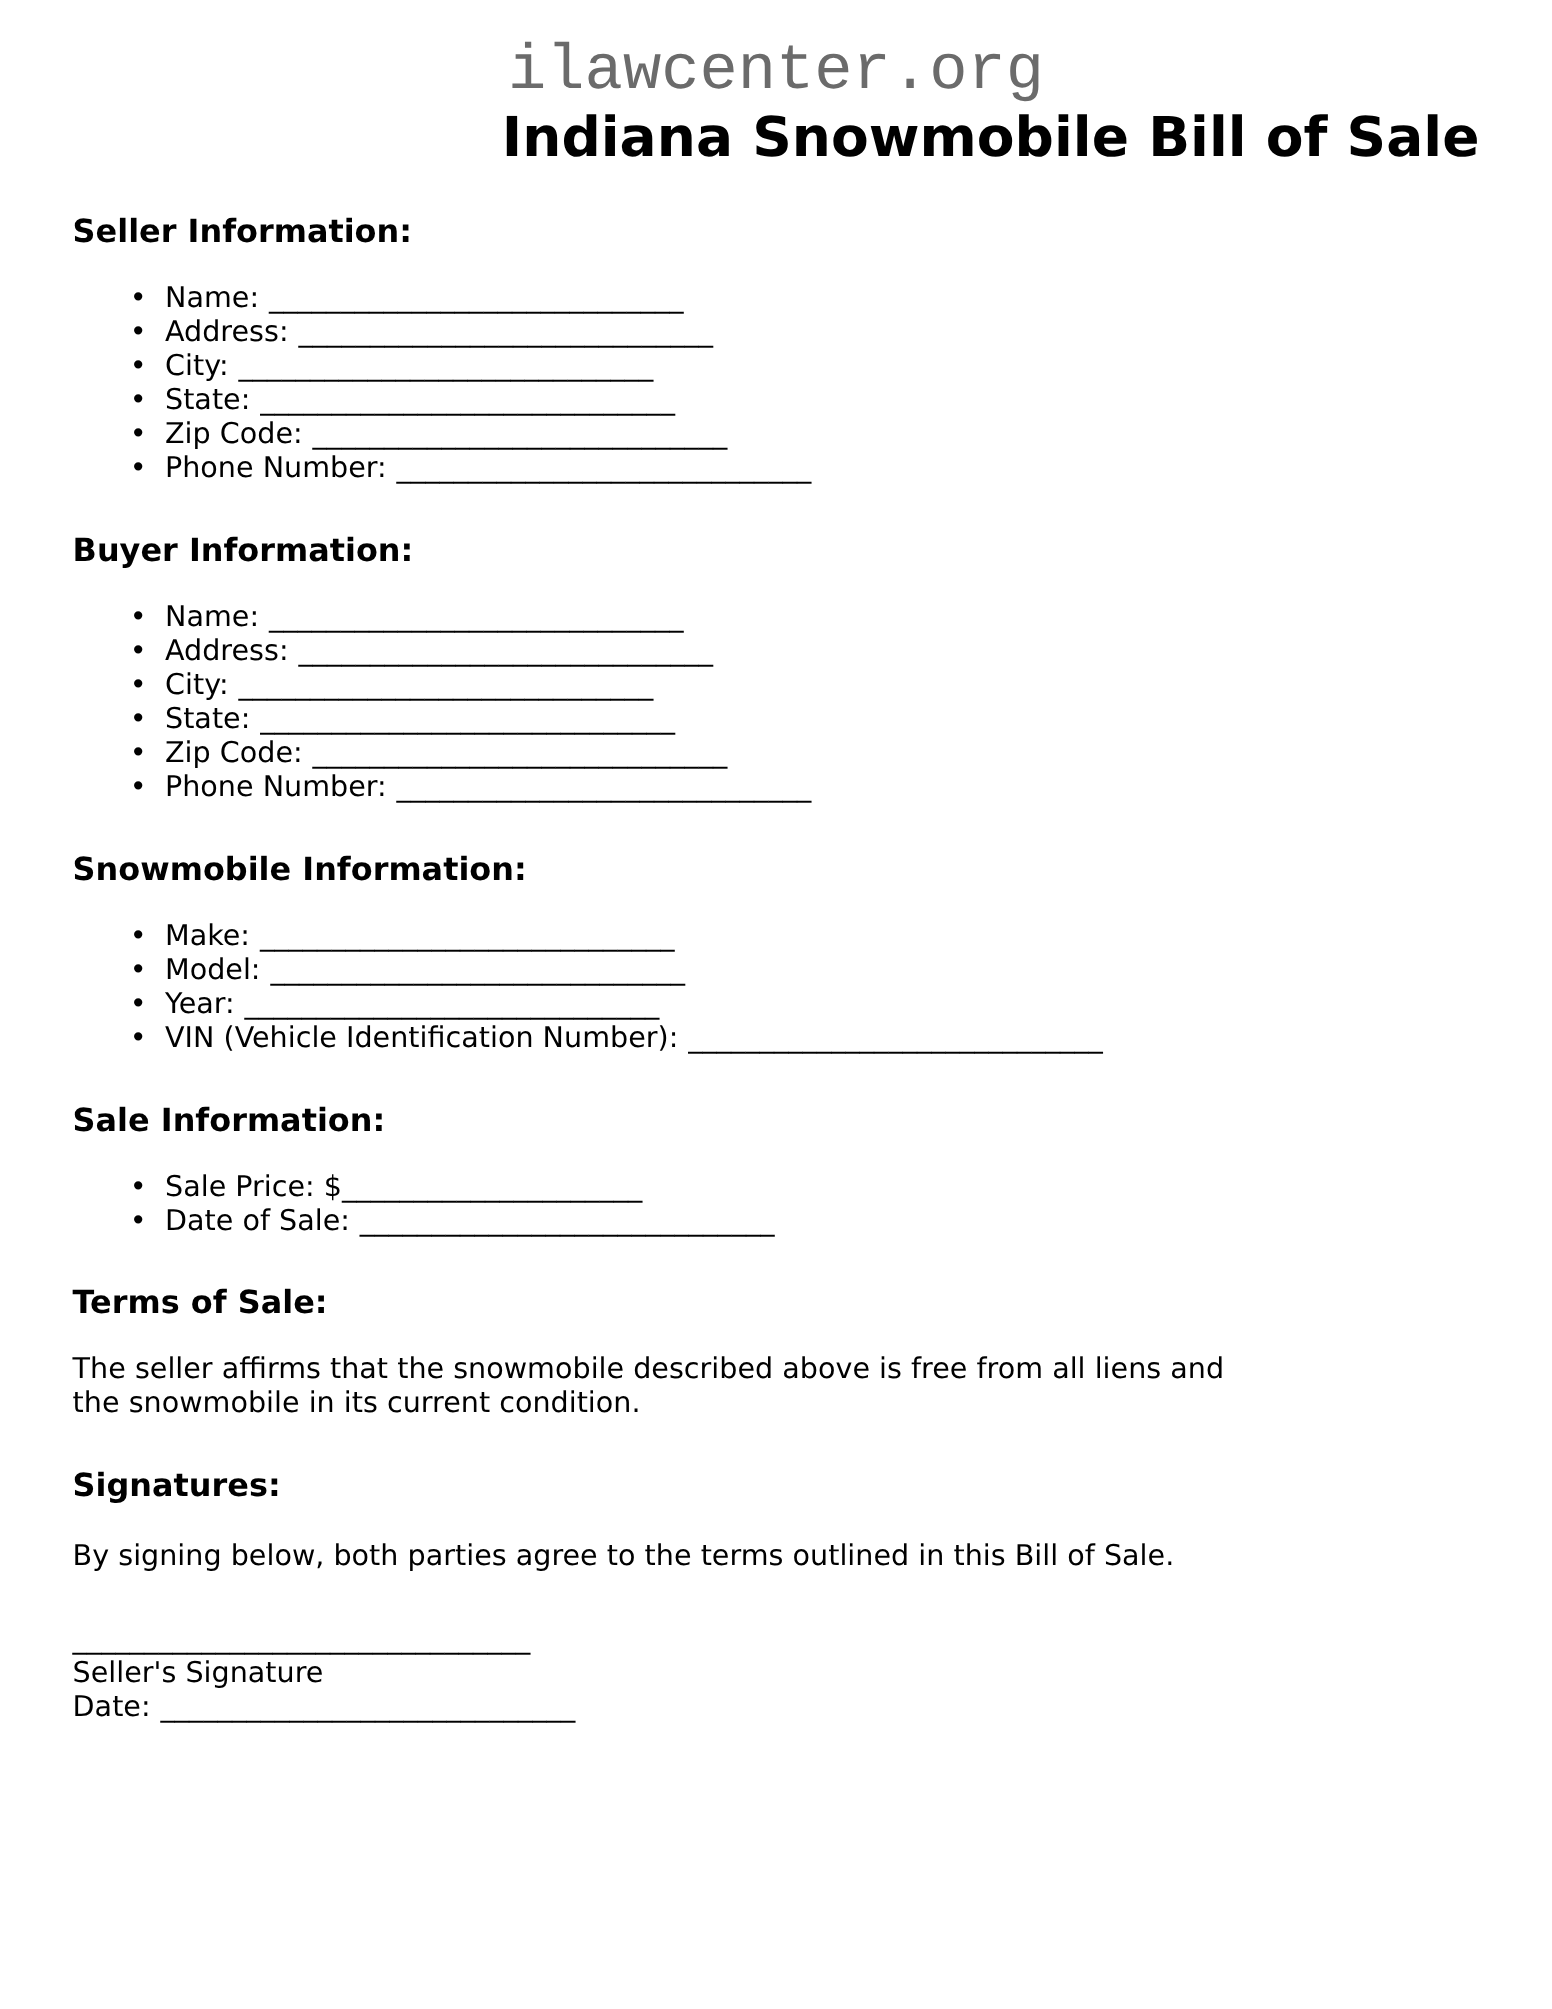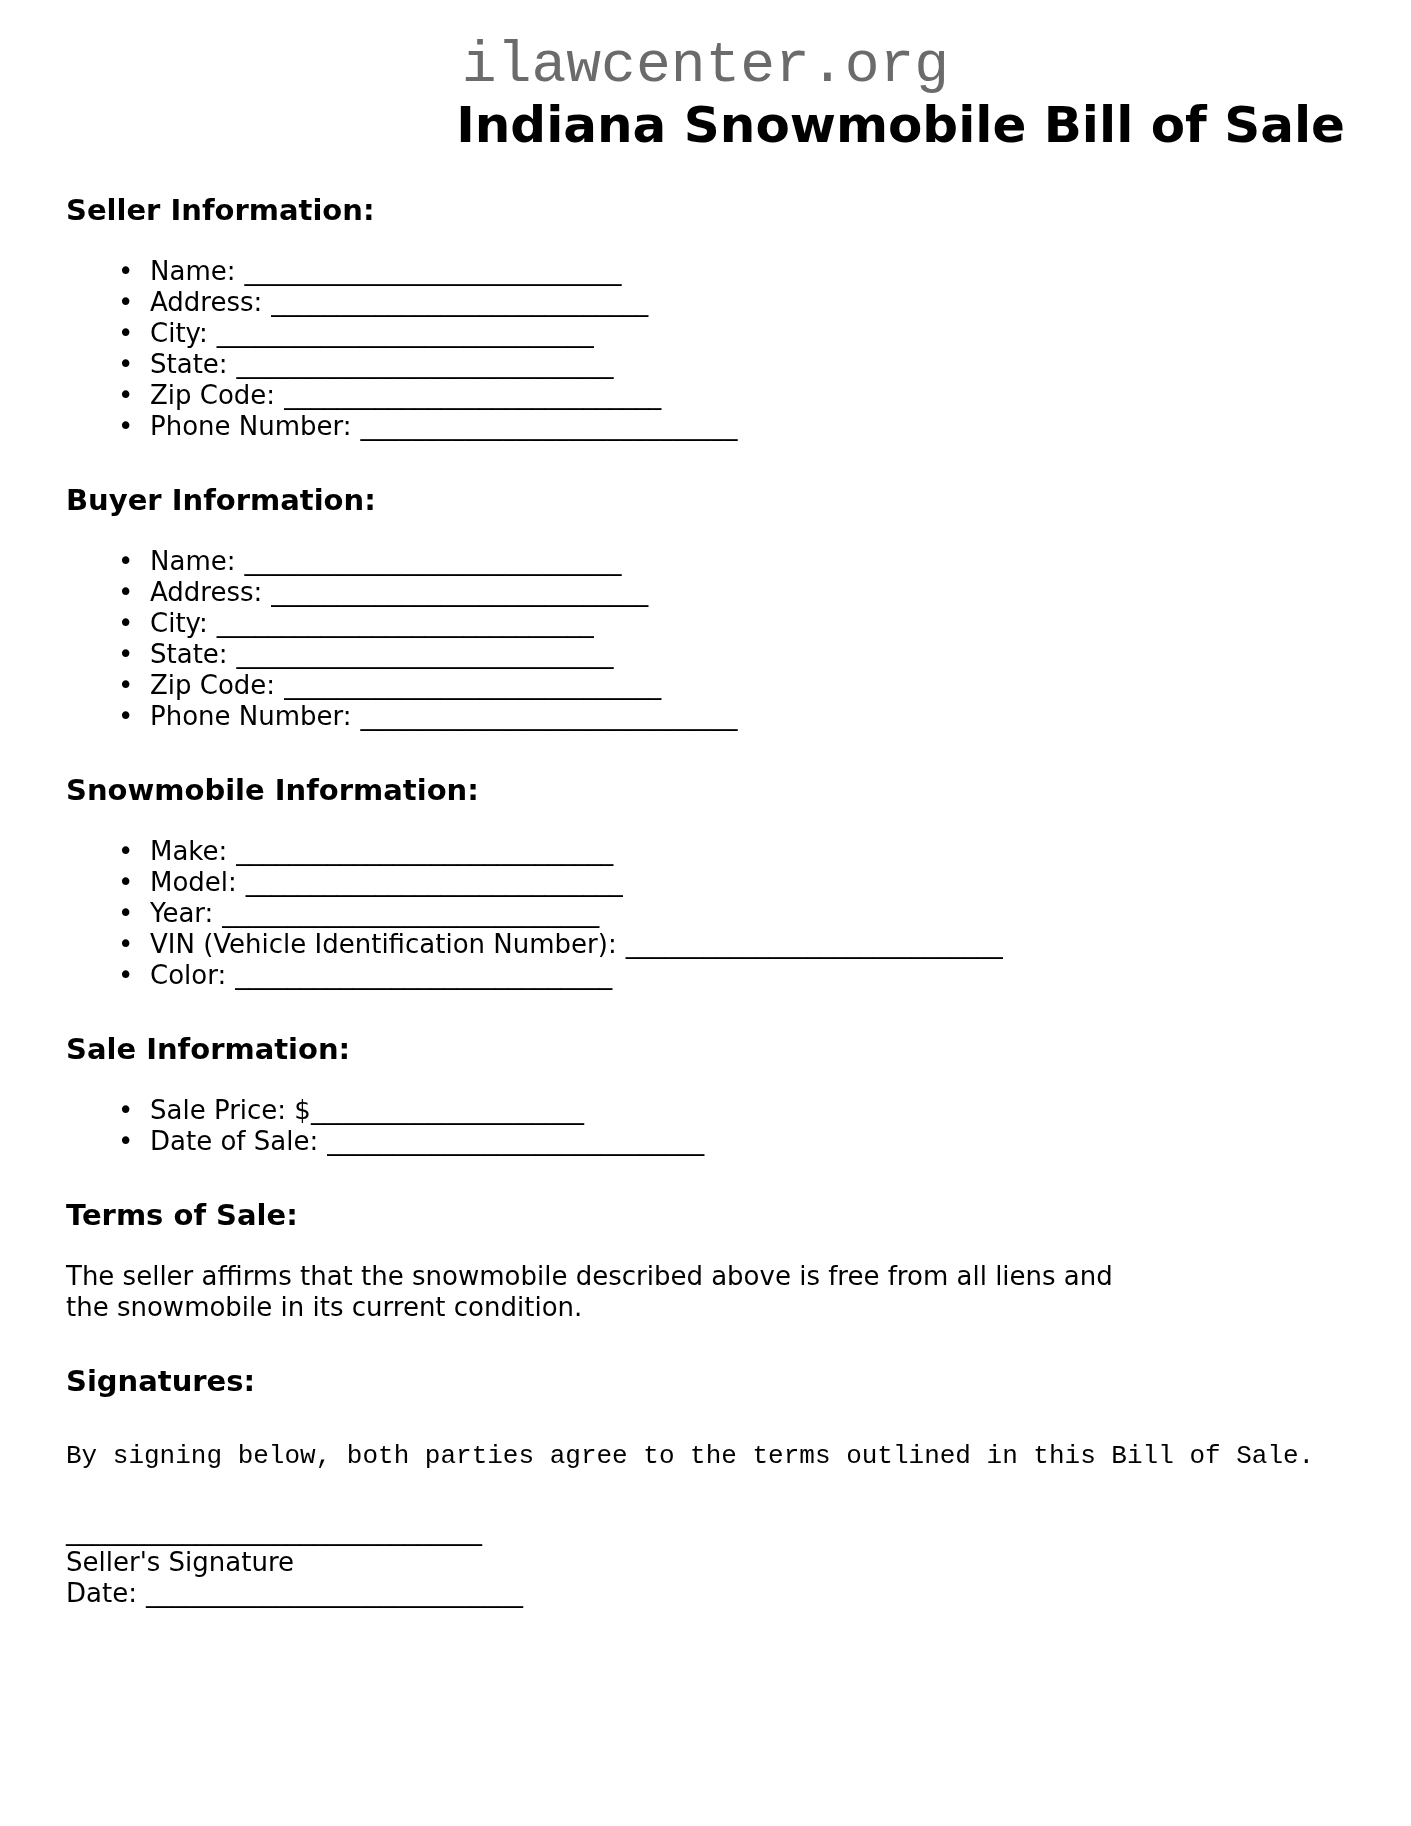--- a/index.html
+++ b/index.html
@@ -91,37 +91,36 @@
     <li><span class="label">Zip Code:</span><span class="blank">_____________________________</span></li>
     <li><span class="label">Phone Number:</span><span class="blank">_____________________________</span></li>
   </ul>
 
   <h2>Snowmobile Information:</h2>
   <ul class="fields">
     <li><span class="label">Make:</span><span class="blank">_____________________________</span></li>
     <li><span class="label">Model:</span><span class="blank">_____________________________</span></li>
     <li><span class="label">Year:</span><span class="blank">_____________________________</span></li>
     <li><span class="label">VIN (Vehicle Identification Number):</span><span class="blank">_____________________________</span></li>
-    <li><span class="label">Color:</span><span class="blank">_____________________________</span></li>
   </ul>
 
   <h2>Sale Information:</h2>
   <ul class="fields">
     <li><span class="label tight">Sale Price: $</span><span class="blank">_____________________</span></li>
     <li><span class="label">Date of Sale:</span><span class="blank">_____________________________</span></li>
   </ul>
 
   <h2>Terms of Sale:</h2>
   <p class="para" style="margin-top:30px;">
     <span class="line">The seller affirms that the snowmobile described above is free from all liens and</span>
     <span class="line">the snowmobile in its current condition.</span>
   </p>
 
   <h2>Signatures:</h2>
-  <p class="para" style="margin-top:44px;font-family:Liberation Mono, monospace;">By signing below, both parties agree to the terms outlined in this Bill of Sale.</p>
+  <p class="para" style="margin-top:34px;">By signing below, both parties agree to the terms outlined in this Bill of Sale.</p>
 
   <div class="sig-block">
     <div class="blank">________________________________</div>
     <div>Seller's Signature</div>
     <div><span class="label">Date:</span><span class="blank">_____________________________</span></div>
   </div>
 
 </div>
 
 </body></html>

